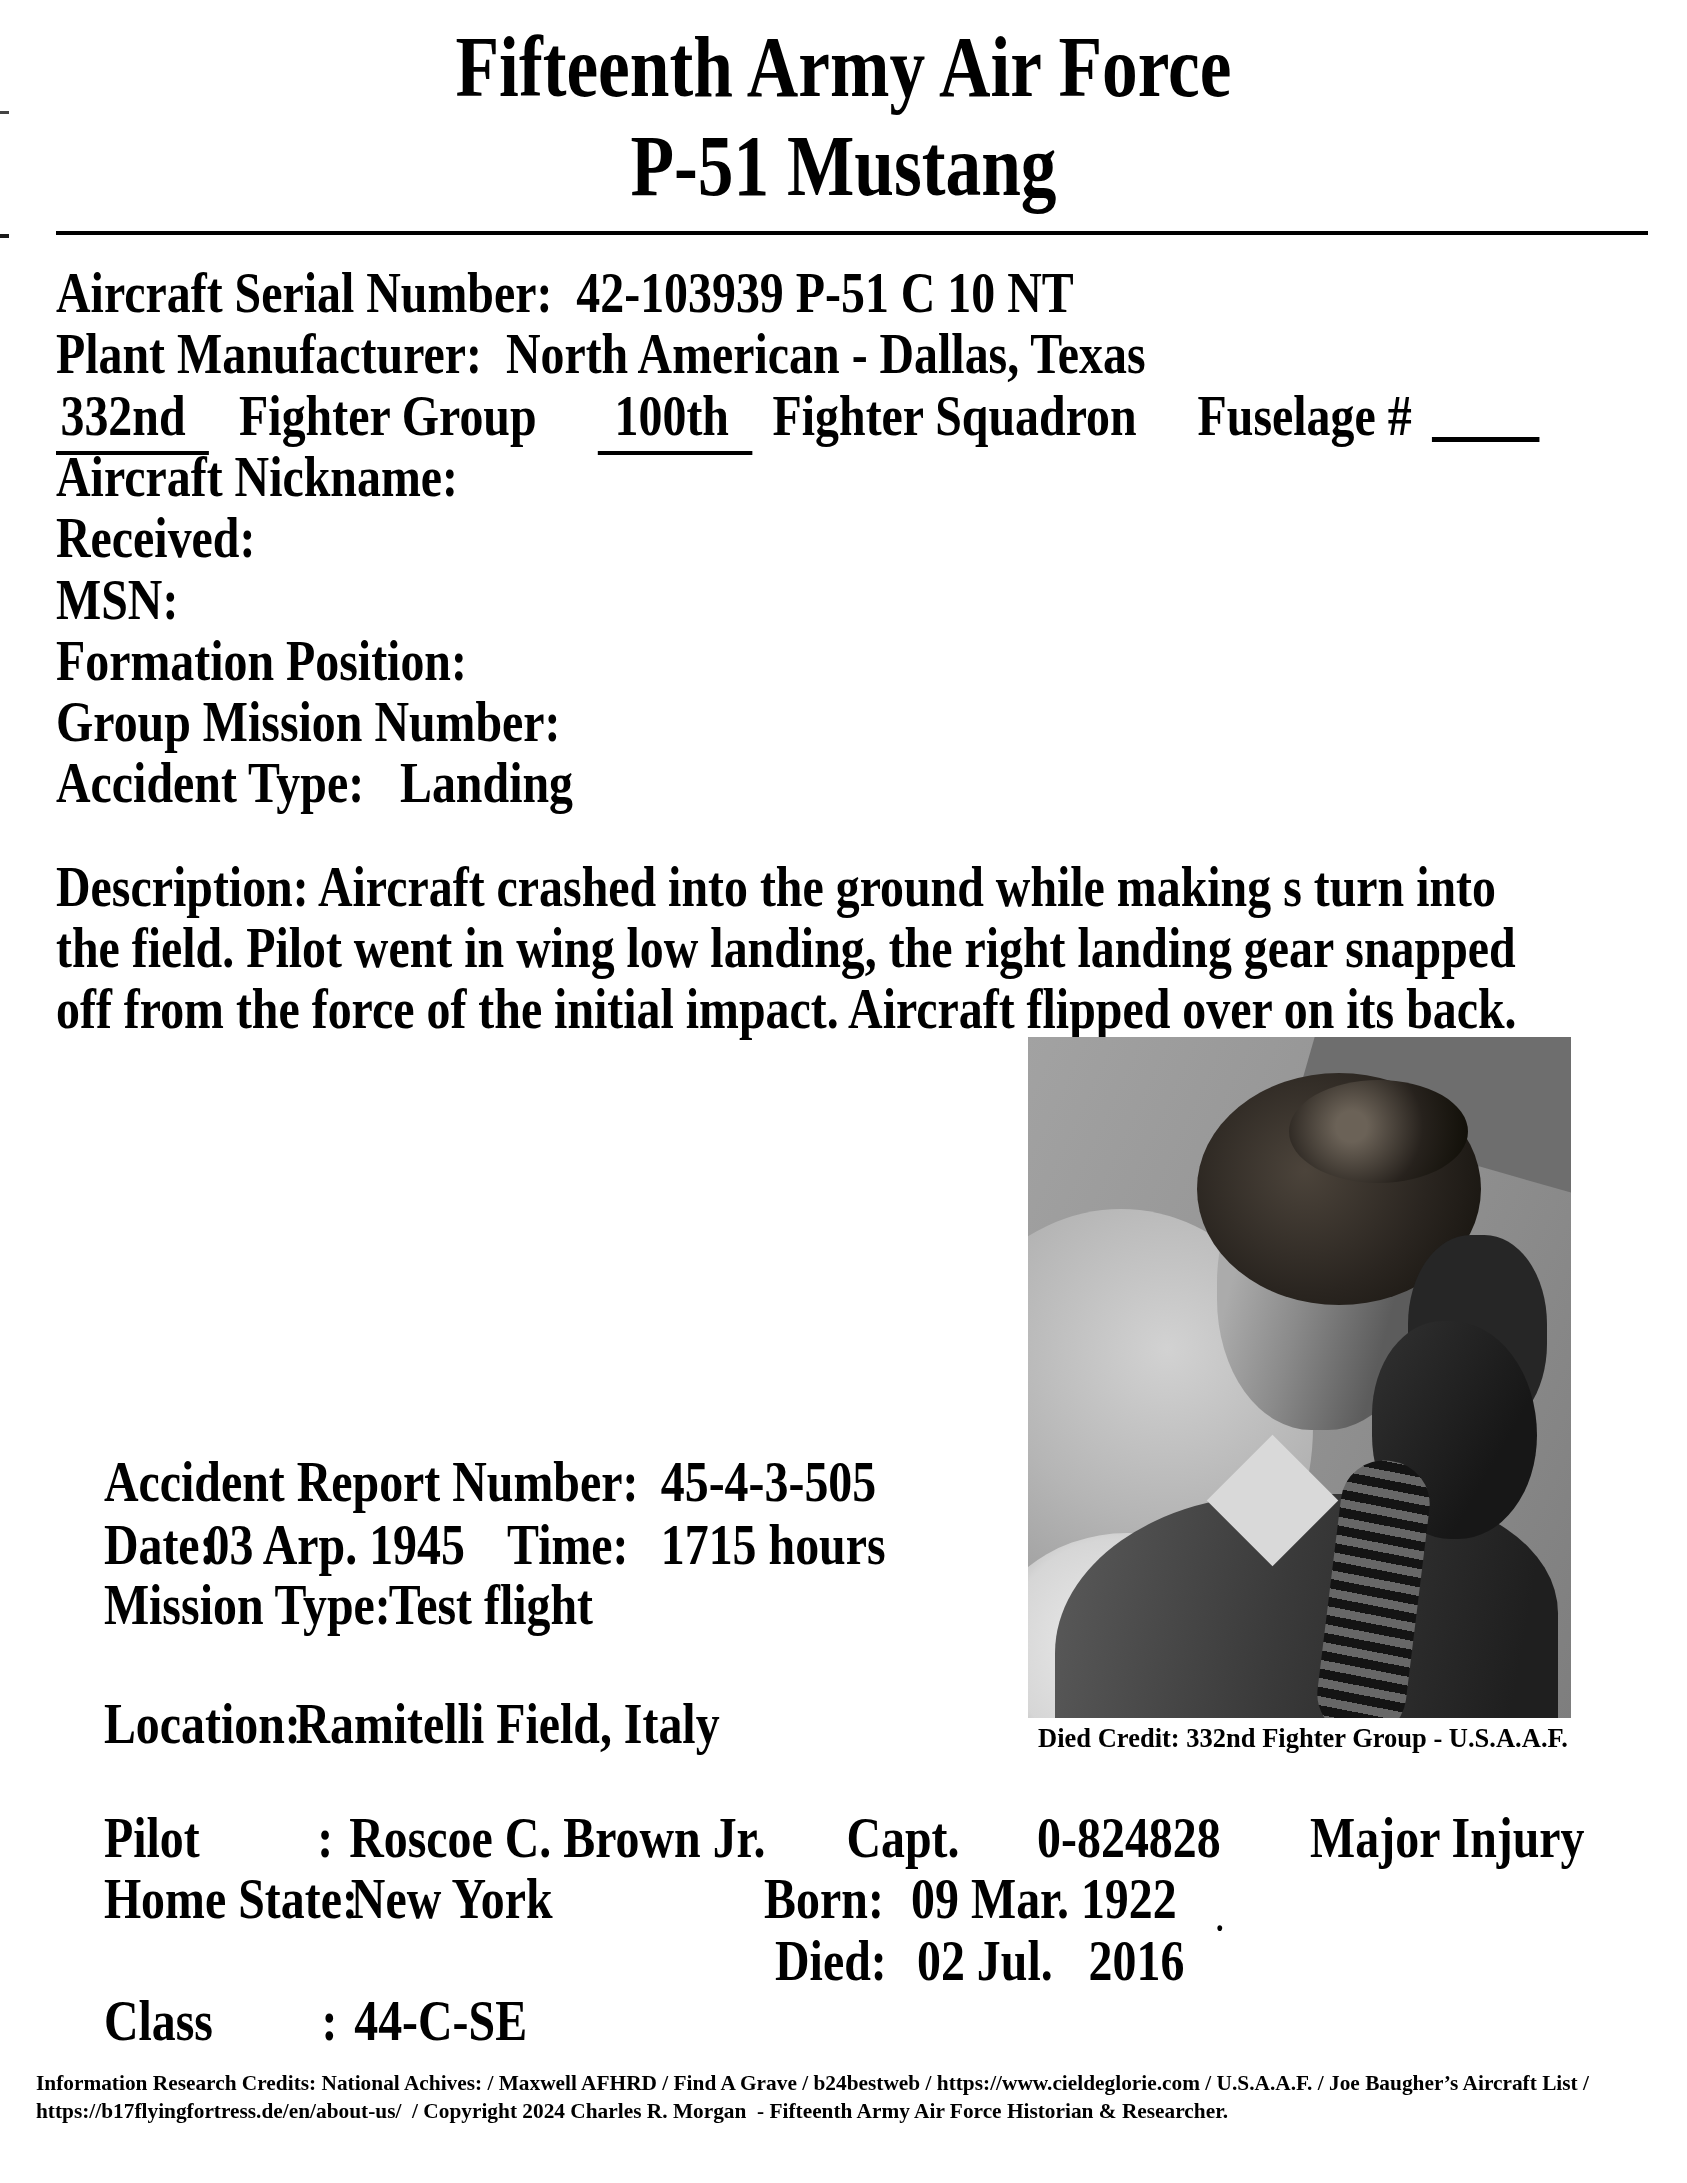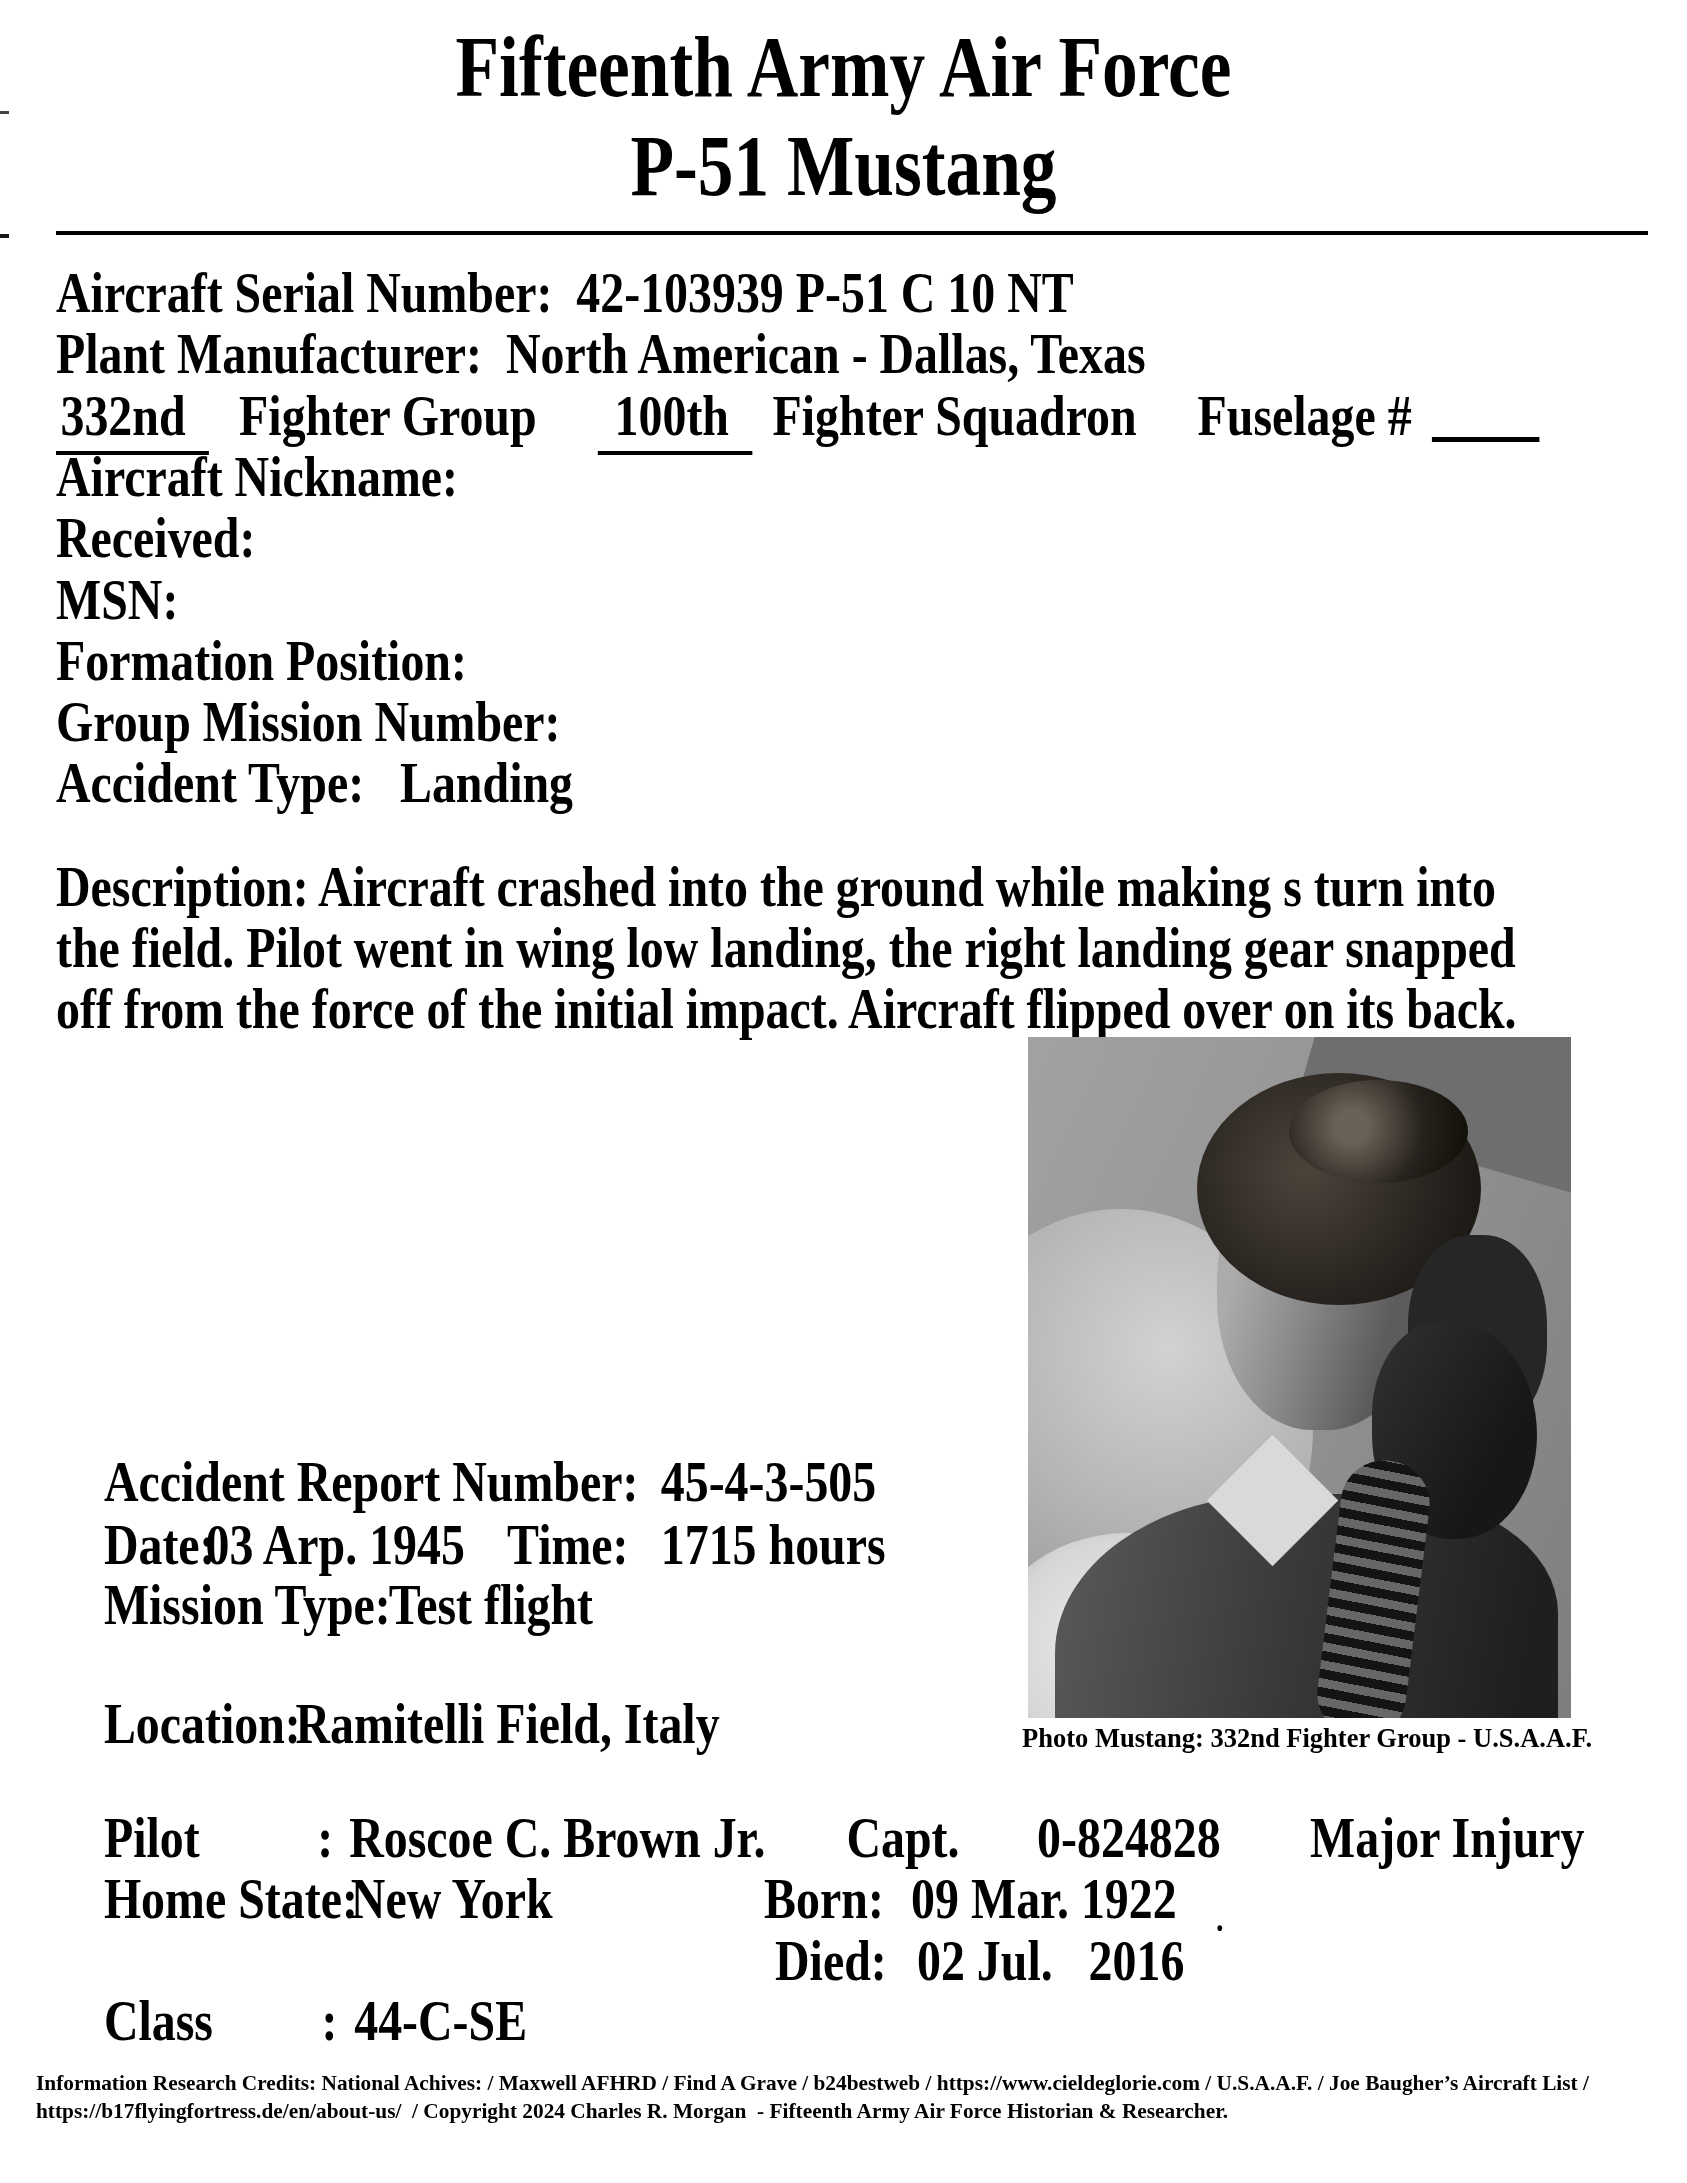--- a/index.html
+++ b/index.html
@@ -245,21 +245,21 @@
     <div class="ph" id="ph-glow"></div>
     <div class="ph" id="ph-torso"></div>
     <div class="ph" id="ph-collar"></div>
     <div class="ph" id="ph-head"></div>
     <div class="ph" id="ph-helmet"></div>
     <div class="ph" id="ph-goggles"></div>
     <div class="ph" id="ph-earcup"></div>
     <div class="ph" id="ph-mask"></div>
     <div class="ph" id="ph-hose"></div>
   </div>
-  <div id="photo-caption">Photo Mustang: 332nd Fighter Group - U.S.A.A.F.</div>
+  <div id="photo-caption">Died Credit: 332nd Fighter Group - U.S.A.A.F.</div>
 
   <div class="bline cols" style="top:1806px">
     <span>Pilot</span>
     <span id="seg-pilot-colon">:</span>
     <span id="seg-pilot-name">Roscoe C. Brown Jr.</span>
     <span id="seg-pilot-rank">Capt.</span>
     <span id="seg-pilot-serial">0-824828</span>
     <span id="seg-pilot-injury">Major Injury</span>
   </div>
   <div class="bline cols" style="top:1867px">

